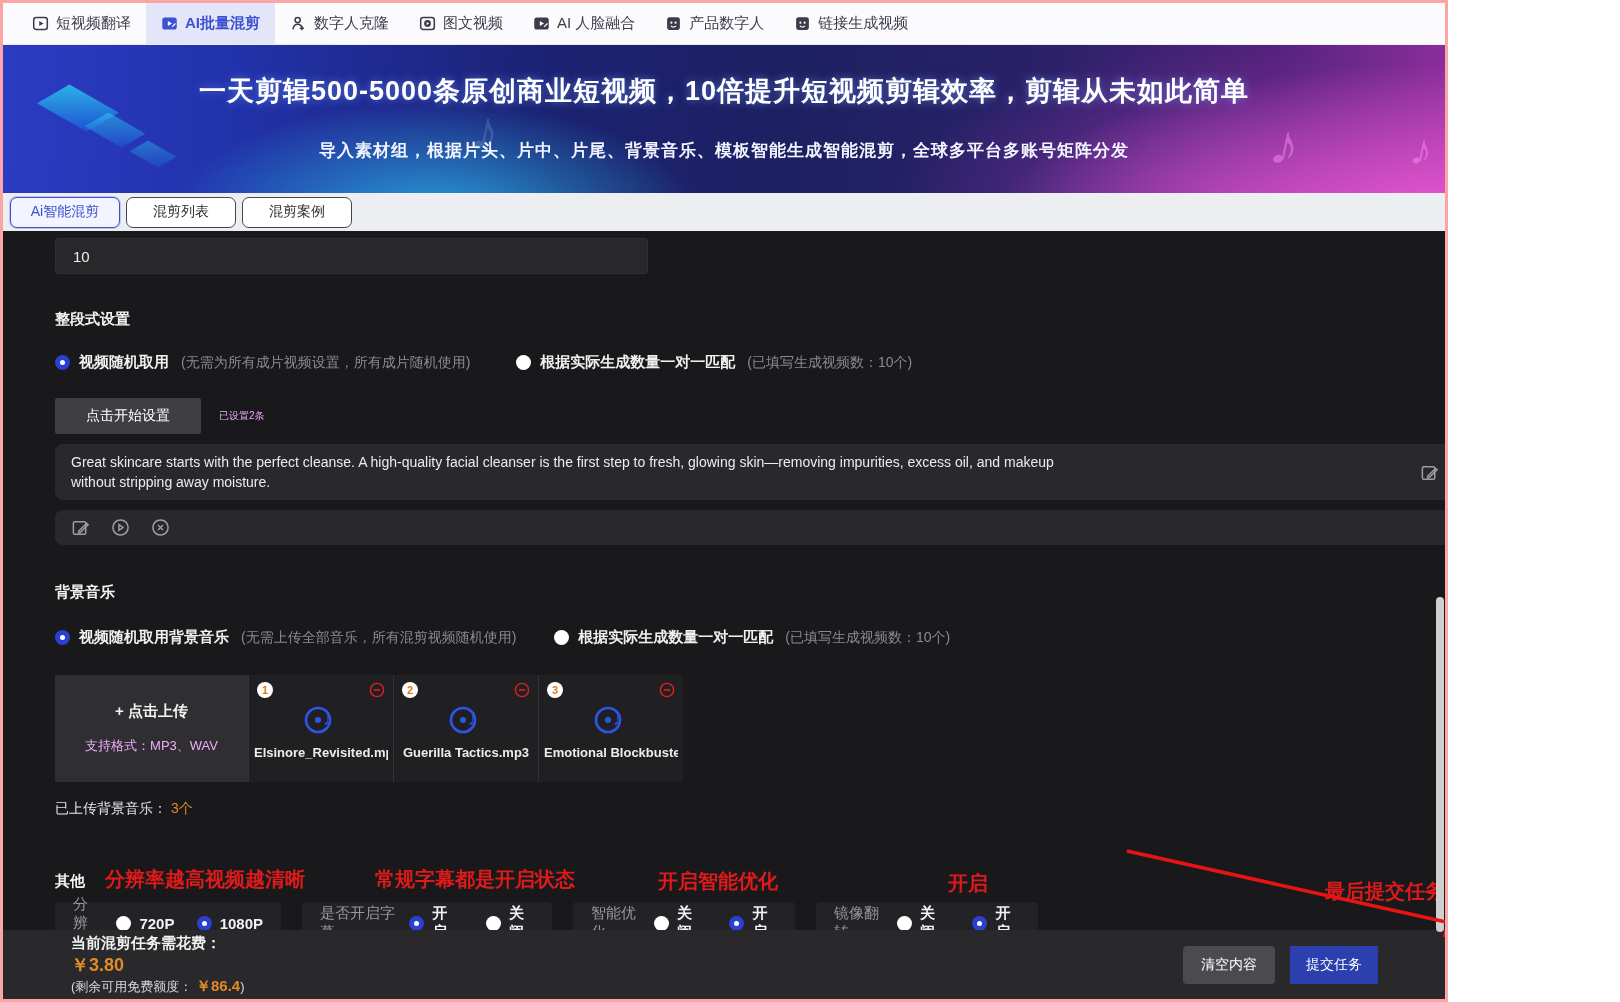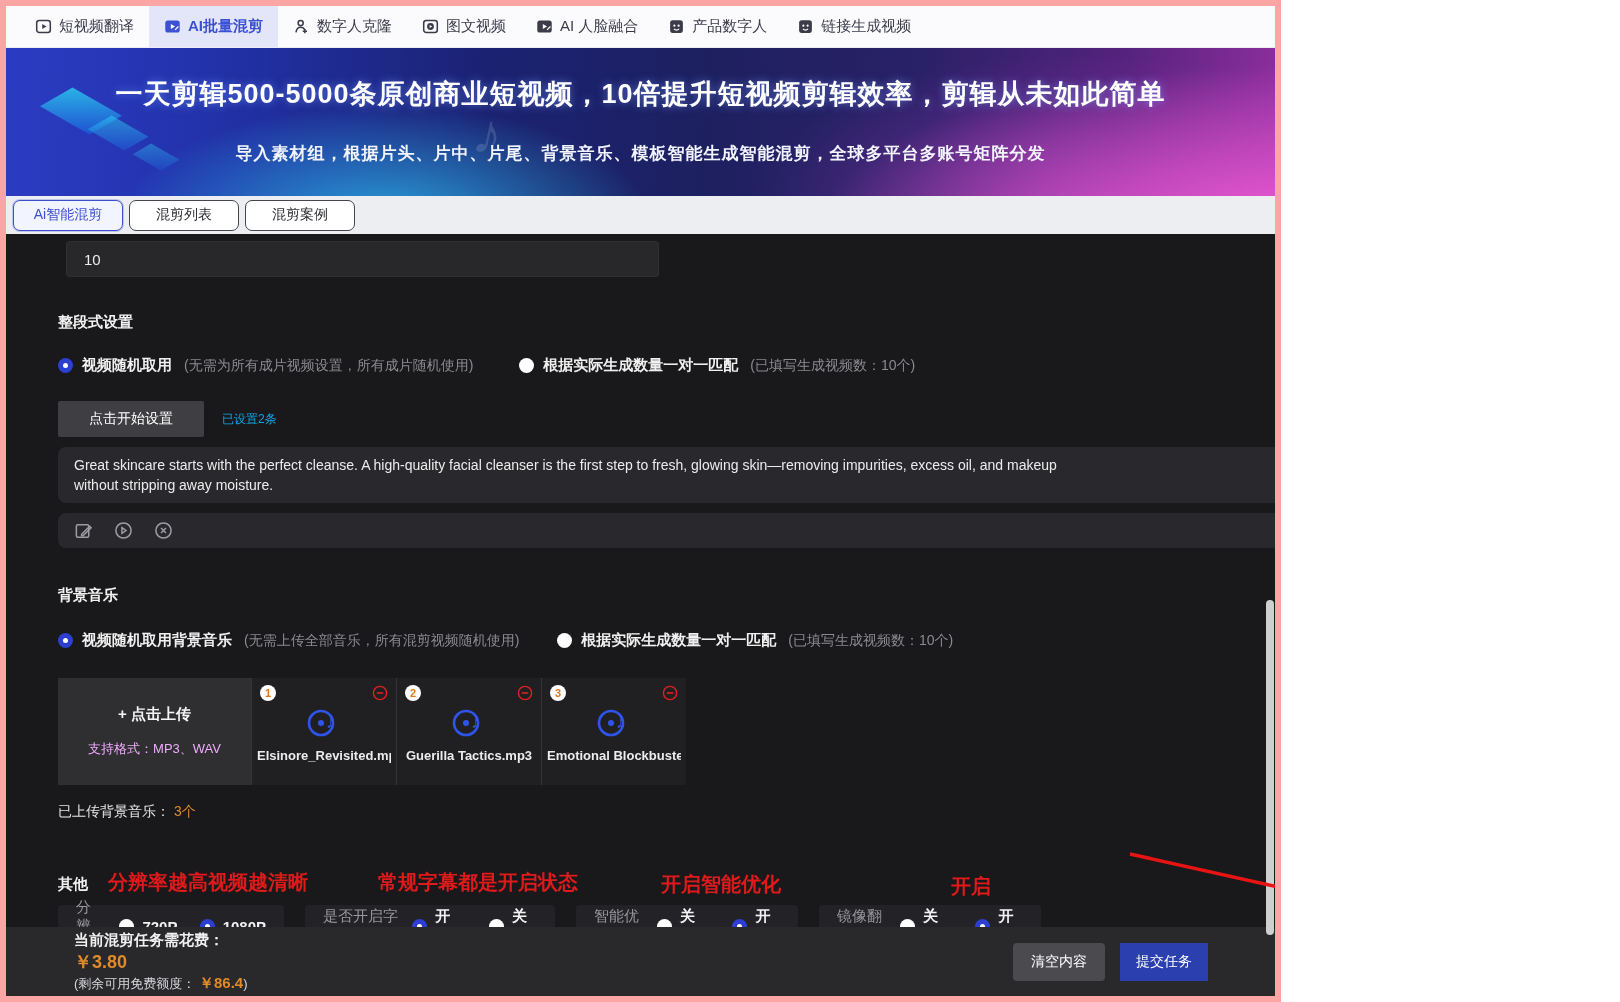--- a/index.html
+++ b/index.html
@@ -1,18 +1,18 @@
 <!DOCTYPE html>
 <html><head>
 <meta charset="utf-8">
 <style>
   * { margin:0; padding:0; box-sizing:border-box; }
   html,body { width:1620px; height:1002px; overflow:hidden; }
   body { font-family:"Liberation Sans","DejaVu Sans",sans-serif; }
-  .wrapper { position:relative; width:1281px; height:1002px; border:6px solid #fca5a5; background:#1a1a1c; overflow:hidden; }
+  .wrapper { position:relative; width:1448px; height:1002px; border:3px solid #fca5a5; background:#1a1a1c; overflow:hidden; }
 
   
   .topnav { height:42px; background:#fbfbfd; display:flex; align-items:stretch; padding-left:14px; border-bottom:1px solid #ececf2; }
   .navitem { display:flex; align-items:center; gap:7px; padding:0 15px; font-size:15px; color:#3b3b4a; cursor:pointer; }
   .navitem .nicon { display:inline-flex; width:17px; height:17px; }
   .navitem.active { background:#e3e6f8; color:#3c50d2; font-weight:bold; }
   .navitem svg { width:17px; height:17px; }
 
   
   .banner { position:relative; height:148px; overflow:hidden;
@@ -31,34 +31,34 @@
 
   
   .tabrow { height:38px; background:#eceef2; display:flex; align-items:center; gap:6px; padding-left:7px; }
   .tabbtn { height:31px; min-width:110px; padding:0 18px; display:flex; align-items:center; justify-content:center; background:#fff; border:1px solid #45464d; border-radius:7px; font-size:14px; color:#2b2b33; cursor:pointer; }
   .tabbtn.active { border-color:#3c50cf; color:#3c50cf; background:#f2f4ff; box-shadow:0 0 0 1px rgba(60,80,207,.25); }
 
   
   .main { position:relative; height:698px; background:#19191b; padding:7px 0 0 52px; }
   .content { width:1484px; }
 
-  .count-input { width:593px; height:36px; background:#28282b; border:1px solid #303034; border-radius:3px; color:#ececec; font-size:15px; padding:0 17px; outline:none; font-family:inherit;margin-left:8px; }
+  .count-input { width:593px; height:36px; background:#28282b; border:1px solid #303034; border-radius:3px; color:#ececec; font-size:15px; padding:0 17px; outline:none; font-family:inherit; }
 
   .sec-title { margin-top:36px; color:#f2f2f2; font-size:15px; font-weight:bold; }
   .radio-row { margin-top:24px; display:flex; align-items:center; font-size:15px; }
   .rdo { flex:none; display:inline-block; width:15px; height:15px; border-radius:50%; background:#fff; margin-right:9px; position:relative; cursor:pointer; }
   .rdo.on { background:#2b3fd0; }
   .rdo.on::after { content:""; position:absolute; left:5px; top:5px; width:5px; height:5px; border-radius:50%; background:#fff; }
   .opt-label { color:#f0f0f0; font-weight:bold; cursor:pointer; }
   .opt-hint { color:#8a8a90; margin-left:12px; font-weight:normal; font-size:14px; }
   .radio-row .gap { width:46px; flex:none; }
 
   .set-row { margin-top:26px; display:flex; align-items:center; }
   .set-btn { width:146px; height:36px; background:#3f3f43; color:#fff; border:none; border-radius:2px; font-size:14px; cursor:pointer; font-family:inherit; }
-  .set-count { margin-left:18px; color:#0ea5e9; font-size:12px; }
+  .set-count { margin-left:18px; color:#f0abfc; font-size:10px; }
 
   .entry-row { margin-top:10px; background:#29292d; border-radius:8px; display:flex; align-items:center; padding:8px 20px 8px 16px; }
   .entry-text { flex:1; color:#ececec; font-size:14px; line-height:20px; padding-right:330px; }
   .entry-row.single .entry-text { padding-right:330px; }
   .entry-actions { display:flex; gap:21px; flex:none; }
   .act-ic { width:19px; height:19px; cursor:pointer; }
   .act-ic svg { width:19px; height:19px; stroke:#9c9ca2; fill:none; stroke-width:1.6; }
 
   .music-strip { margin-top:28px; display:flex; }
   .upload-box { width:193px; height:107px; background:#2f2f32; display:flex; flex-direction:column; align-items:center; justify-content:center; gap:16px; cursor:pointer; }

